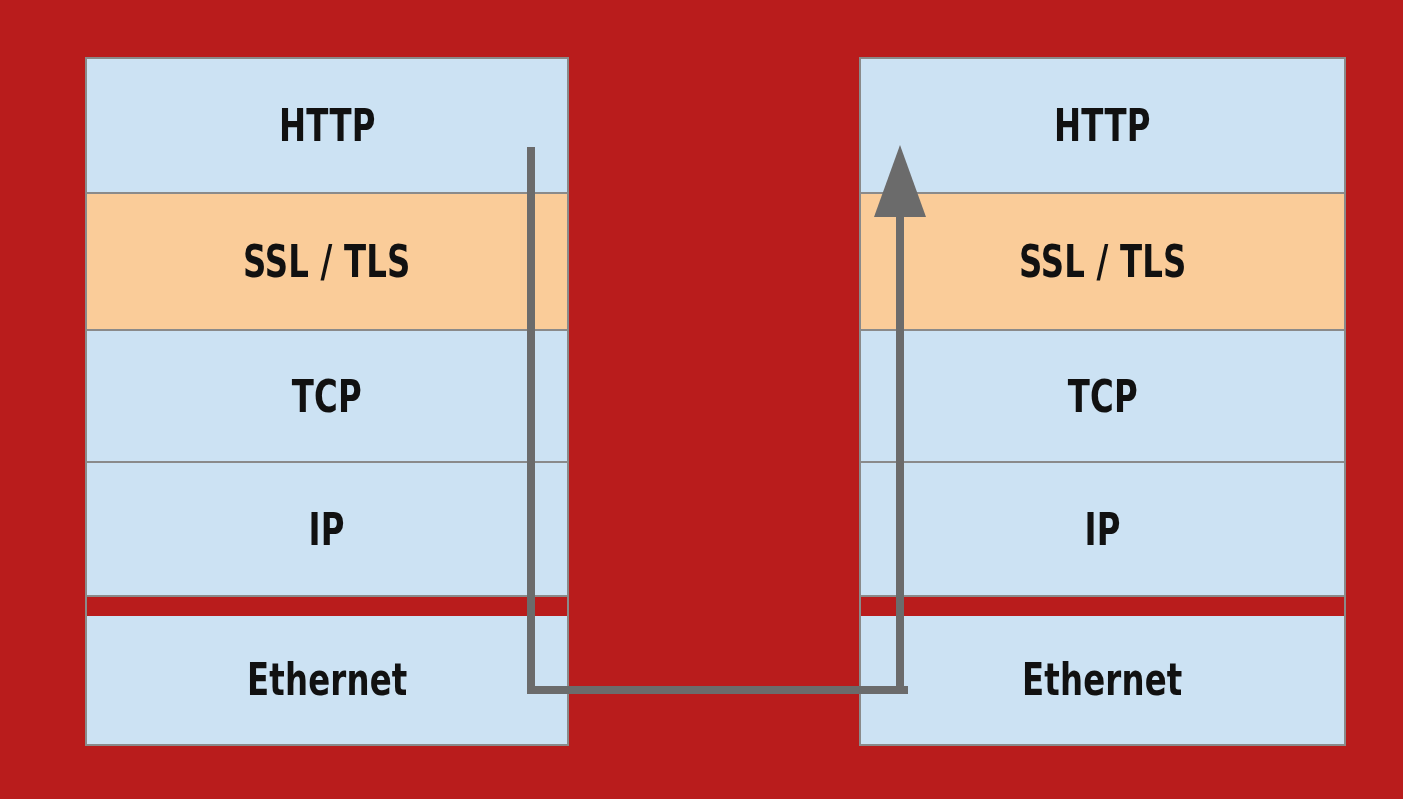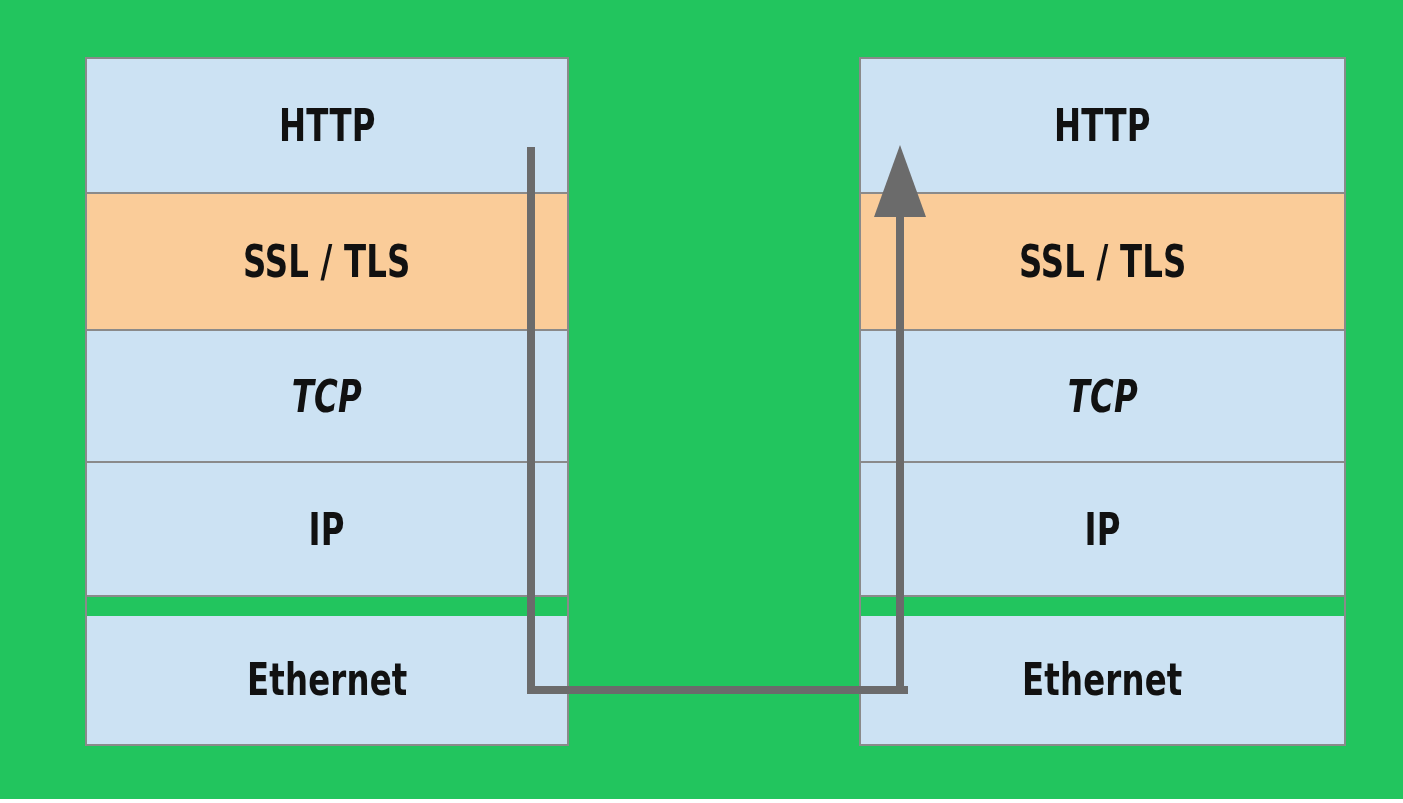--- a/index.html
+++ b/index.html
@@ -10,21 +10,21 @@
   body {
     width: 1403px;
     height: 803px;
     font-family: "Liberation Sans", sans-serif;
     overflow: hidden;
   }
   #canvas {
     position: relative;
     width: 1403px;
     height: 799px;
-    background: #22c55e;
+    background: #b91c1c;
   }
 
   
   .stack {
     position: absolute;
     box-sizing: border-box;
     border: 2px solid #8a8a8a;
     display: flex;
     flex-direction: column;
   }
@@ -50,21 +50,21 @@
     color: #111111;
     transform: scaleX(0.80);
     transform-origin: center center;
     white-space: nowrap;
     line-height: 1;
   }
 
   
   .h-http     { height: 139px; }
   .h-ssl      { height: 141px; }
-  .h-tcp      { height: 136px; font-style: italic; }
+  .h-tcp      { height: 136px; }
   .h-ip       { height: 137px; }
   .h-ethernet { height: 132px; margin-top: 19px; }
 
   .fill-blue   { background: #cce2f3; }
   .fill-orange { background: #facc99; }
 
   
   .conn-seg {
     position: absolute;
     background: #6b6b6b;

